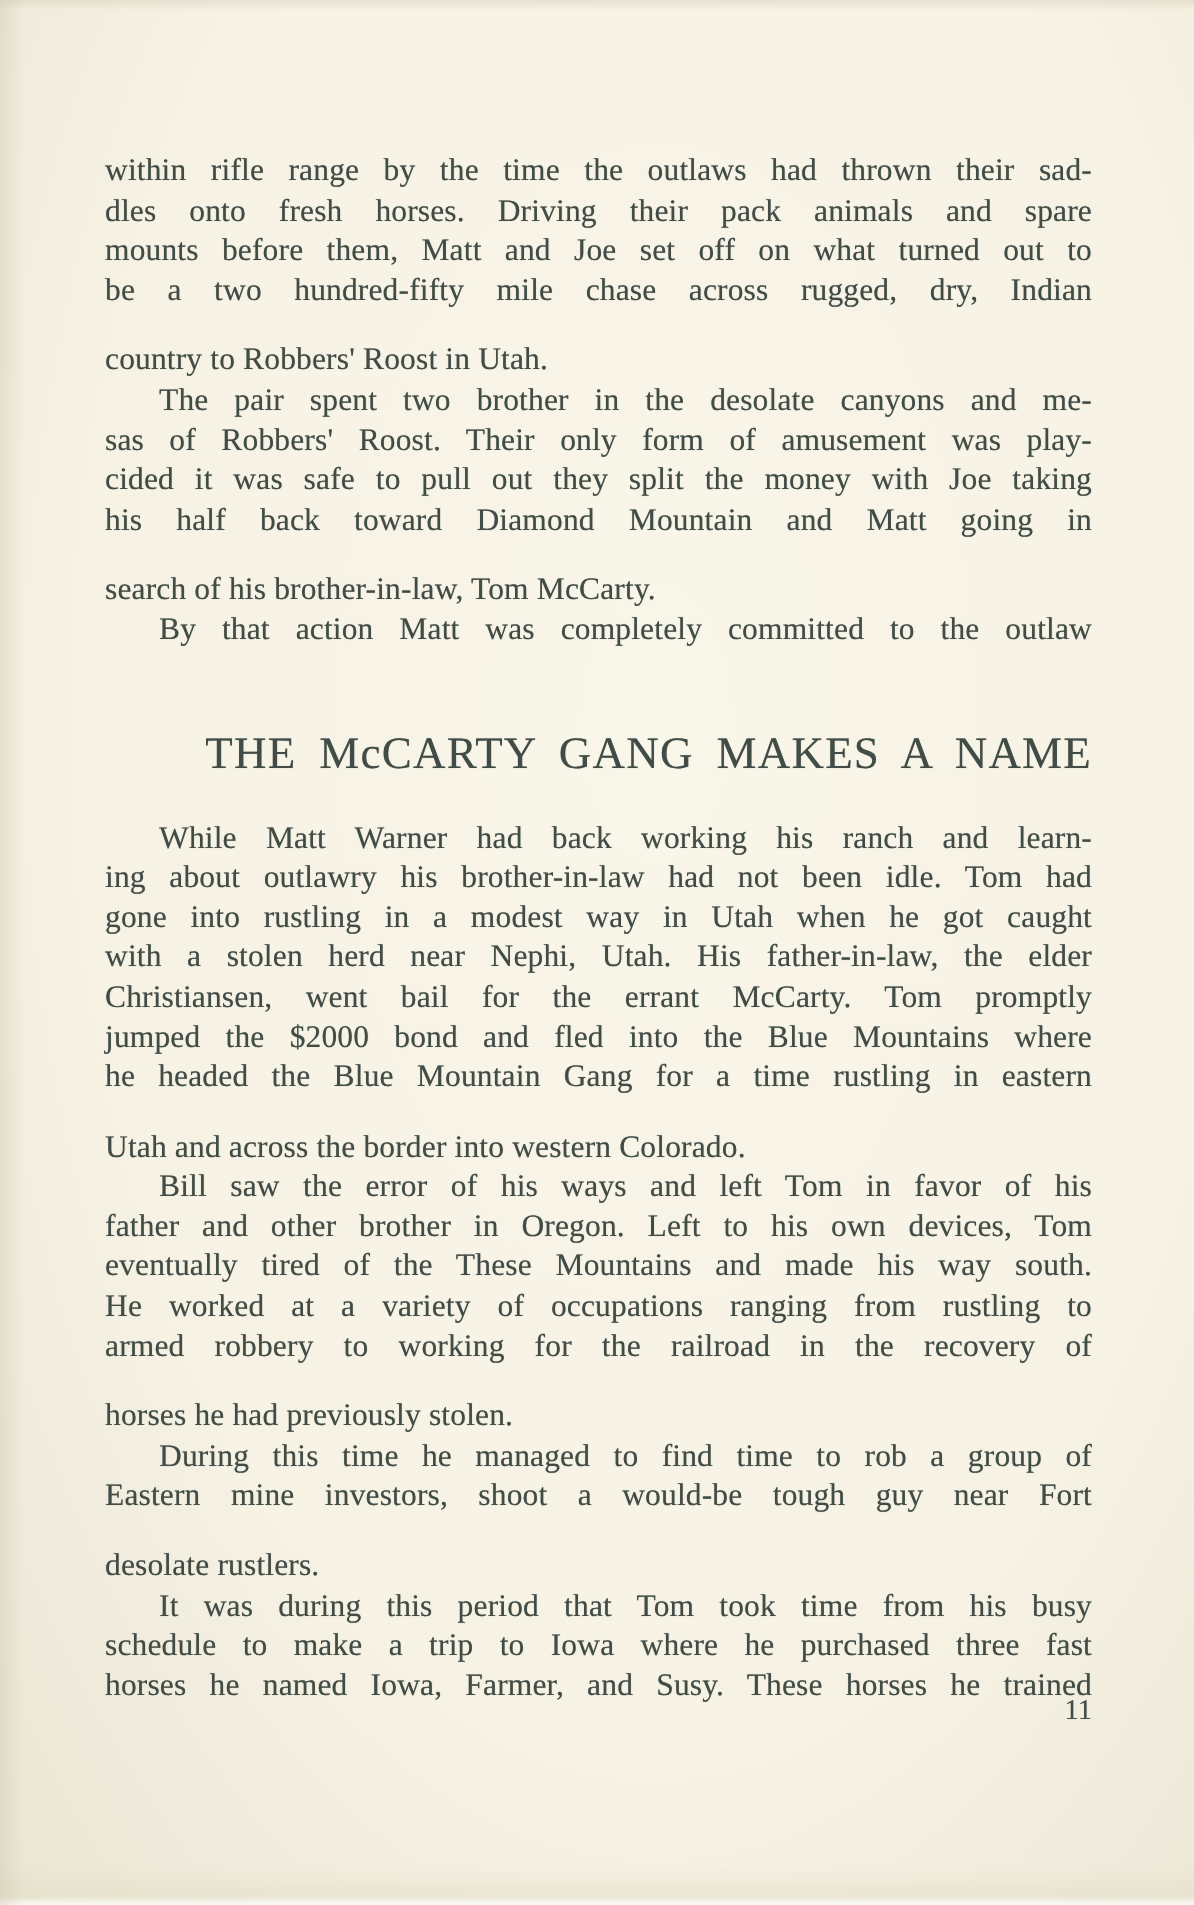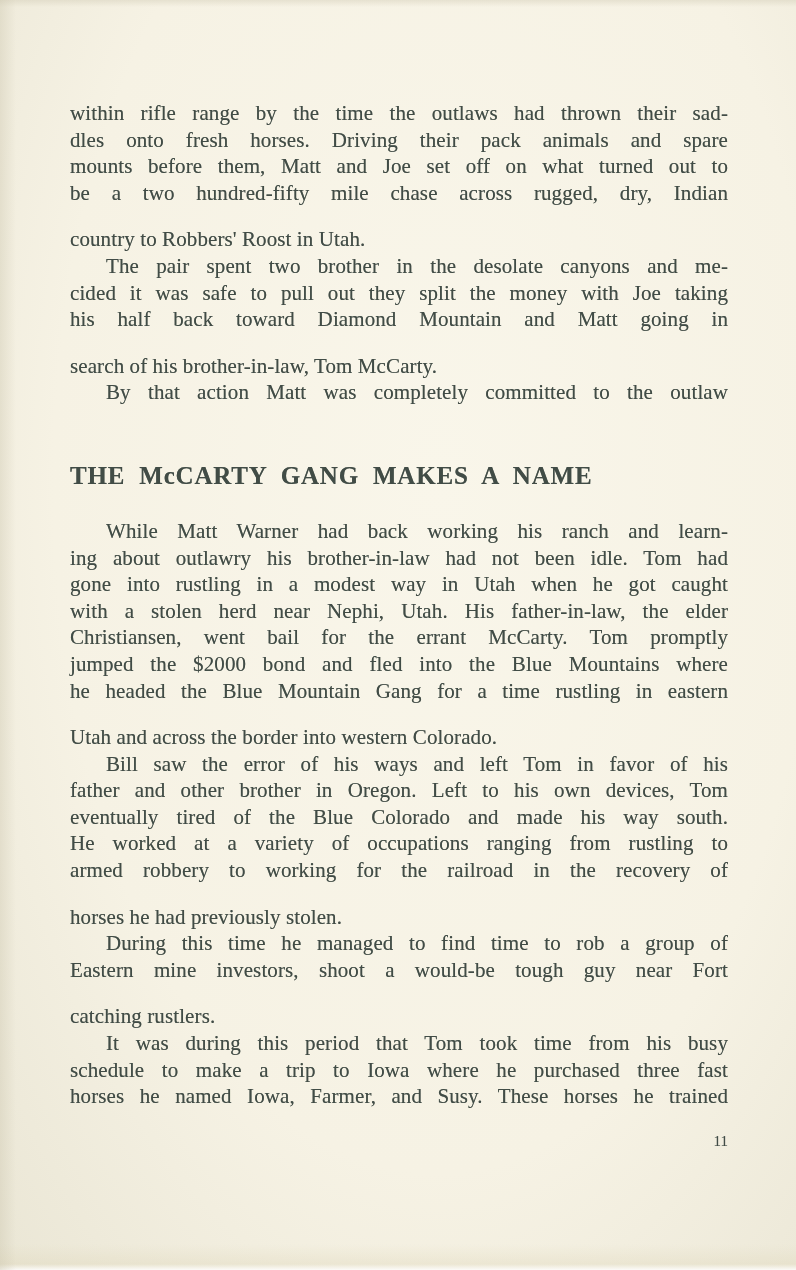--- a/index.html
+++ b/index.html
@@ -42,53 +42,54 @@
     text-shadow: 0 0 0.5px rgba(65,76,70,0.55);
   }
   .line.last {
     text-align-last: left;
     margin-top: 20px;
   }
   .line.indent {
     text-indent: 36px;
   }
   .heading {
-    font-size: 25px;
+    font-size: 30px;
     line-height: 30px;
-    font-weight: bold;
-    text-align: left;
+    font-weight: normal;
+    text-align: right;
     letter-spacing: 0.8px;
     word-spacing: 7px;
     margin: 55px 0 27px 0;
     color: var(--ink);
     text-shadow: 0 0 0.5px rgba(65,76,70,0.6);
   }
   .page-number {
     position: absolute;
     top: 1128px;
     right: 68px;
-    font-size: 15px;
+    font-size: 19px;
     line-height: 26px;
     text-shadow: 0 0 0.5px rgba(65,76,70,0.5);
   }
 </style>
 </head>
 <body>
 
 <div class="page">
   <div class="text-block">
       <div class="para">
         <div class="line">within rifle range by the time the outlaws had thrown their sad-</div>
         <div class="line">dles onto fresh horses. Driving their pack animals and spare</div>
         <div class="line">mounts before them, Matt and Joe set off on what turned out to</div>
         <div class="line">be a two hundred-fifty mile chase across rugged, dry, Indian</div>
         <div class="line last">country to Robbers' Roost in Utah.</div>
       </div>
       <div class="para">
         <div class="line indent">The pair spent two brother in the desolate canyons and me-</div>
+        <div class="line">sas of Robbers' Roost. Their only form of amusement was play-</div>
         <div class="line">cided it was safe to pull out they split the money with Joe taking</div>
         <div class="line">his half back toward Diamond Mountain and Matt going in</div>
         <div class="line last">search of his brother-in-law, Tom McCarty.</div>
       </div>
       <div class="para">
         <div class="line indent">By that action Matt was completely committed to the outlaw</div>
       </div>
       <h2 class="heading">THE McCARTY GANG MAKES A NAME</h2>
       <div class="para">
         <div class="line indent">While Matt Warner had back working his ranch and learn-</div>
@@ -96,29 +97,29 @@
         <div class="line">gone into rustling in a modest way in Utah when he got caught</div>
         <div class="line">with a stolen herd near Nephi, Utah. His father-in-law, the elder</div>
         <div class="line">Christiansen, went bail for the errant McCarty. Tom promptly</div>
         <div class="line">jumped the $2000 bond and fled into the Blue Mountains where</div>
         <div class="line">he headed the Blue Mountain Gang for a time rustling in eastern</div>
         <div class="line last">Utah and across the border into western Colorado.</div>
       </div>
       <div class="para">
         <div class="line indent">Bill saw the error of his ways and left Tom in favor of his</div>
         <div class="line">father and other brother in Oregon. Left to his own devices, Tom</div>
-        <div class="line">eventually tired of the Blue Colorado and made his way south.</div>
+        <div class="line">eventually tired of the These Mountains and made his way south.</div>
         <div class="line">He worked at a variety of occupations ranging from rustling to</div>
         <div class="line">armed robbery to working for the railroad in the recovery of</div>
         <div class="line last">horses he had previously stolen.</div>
       </div>
       <div class="para">
         <div class="line indent">During this time he managed to find time to rob a group of</div>
         <div class="line">Eastern mine investors, shoot a would-be tough guy near Fort</div>
-        <div class="line last">catching rustlers.</div>
+        <div class="line last">desolate rustlers.</div>
       </div>
       <div class="para">
         <div class="line indent">It was during this period that Tom took time from his busy</div>
         <div class="line">schedule to make a trip to Iowa where he purchased three fast</div>
         <div class="line">horses he named Iowa, Farmer, and Susy. These horses he trained</div>
       </div>
     </div>
   <div class="page-number">11</div>
 </div>
 

